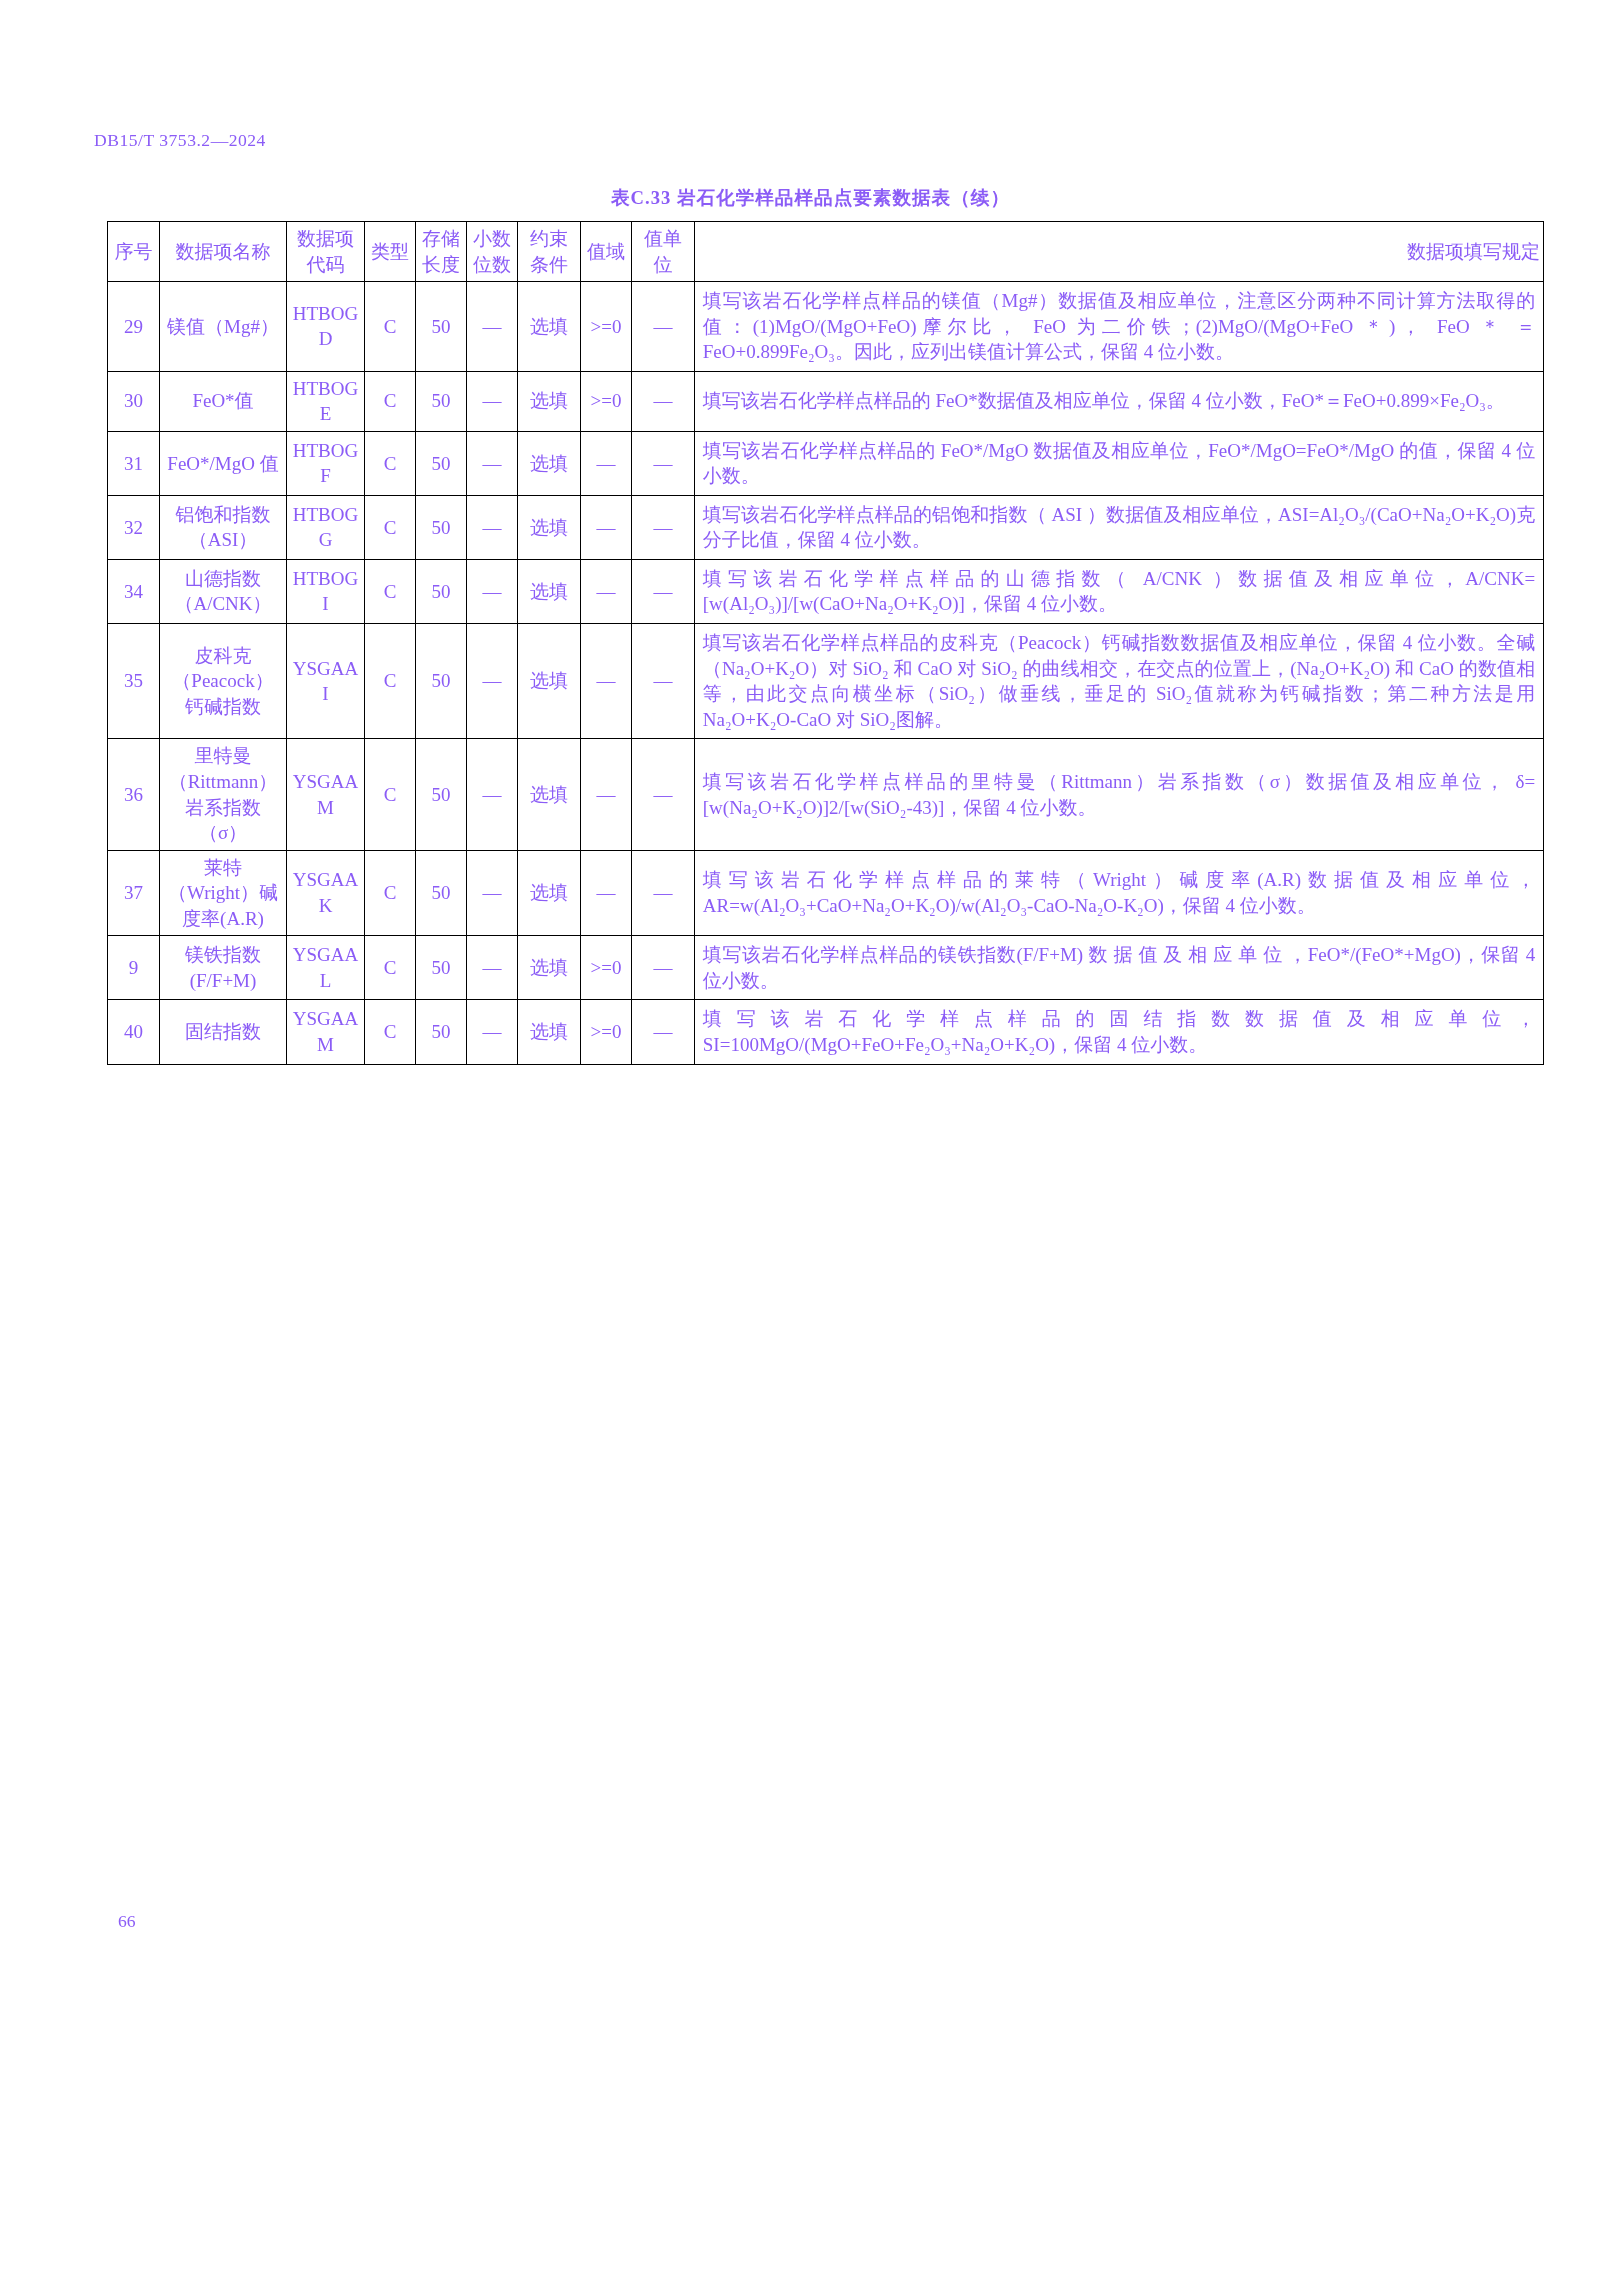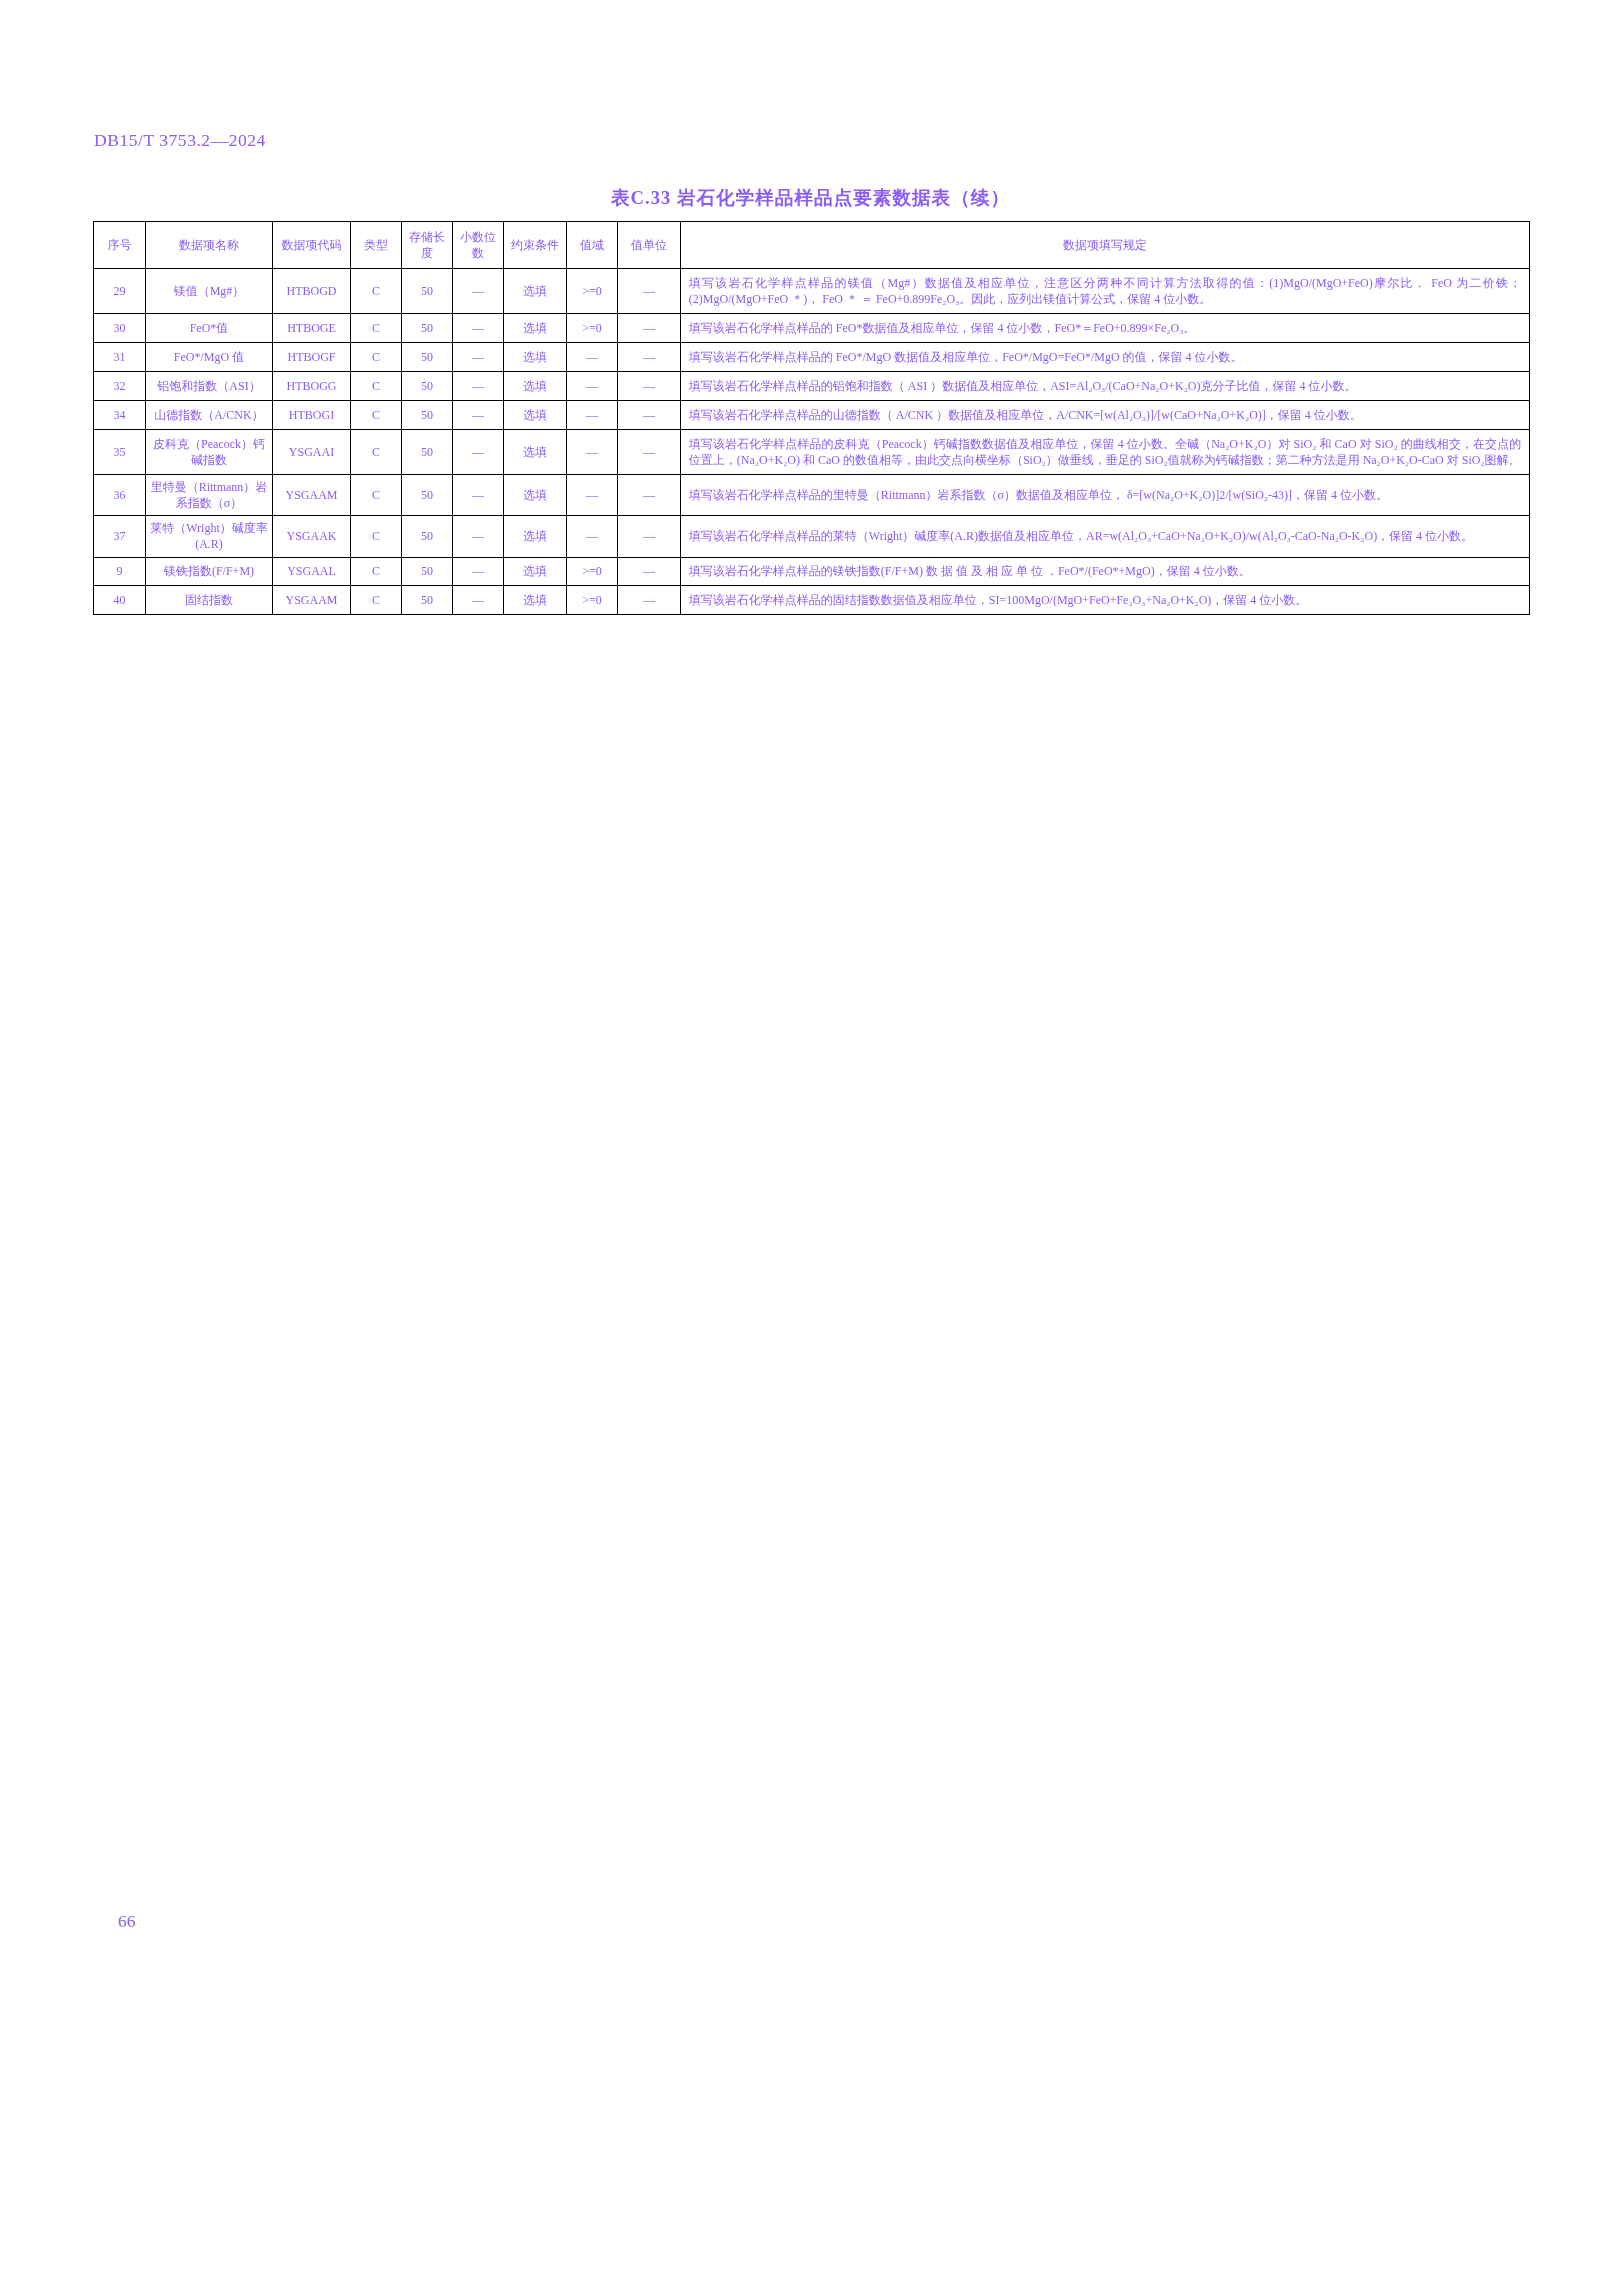--- a/index.html
+++ b/index.html
@@ -27,25 +27,25 @@
     width: 100%;
     text-align: center;
     font-weight: bold;
     font-size: 18.6px;
     letter-spacing: 1px;
     margin-top: 12px;
   }
   table.data-table {
     position: absolute;
     top: 221px;
-    left: 93px;
+    left: 107px;
     width: 1436px;
     border-collapse: collapse;
     table-layout: fixed;
-    font-size: 12px;
+    font-size: 19px;
   }
   table.data-table th,
   table.data-table td {
     border: 1.5px solid #000;
     vertical-align: middle;
     padding: 3.9px 2.9px;
     line-height: 1.35;
     word-break: break-word;
   }
   table.data-table th {
@@ -94,21 +94,21 @@
       <tr>
           <th>序号</th>
           <th>数据项名称</th>
           <th>数据项代码</th>
           <th>类型</th>
           <th>存储长度</th>
           <th>小数位数</th>
           <th>约束条件</th>
           <th>值域</th>
           <th>值单位</th>
-          <th style="text-align: center; padding-left: 3px;">数据项填写规定</th>
+          <th style="text-align: right; padding-left: 3px;">数据项填写规定</th>
         </tr>
     </thead>
     <tbody>
         <tr>
           <td class="center">29</td>
           <td class="center">镁值（Mg#）</td>
           <td class="center">HTBOGD</td>
           <td class="center">C</td>
           <td class="center">50</td>
           <td class="center">—</td>

